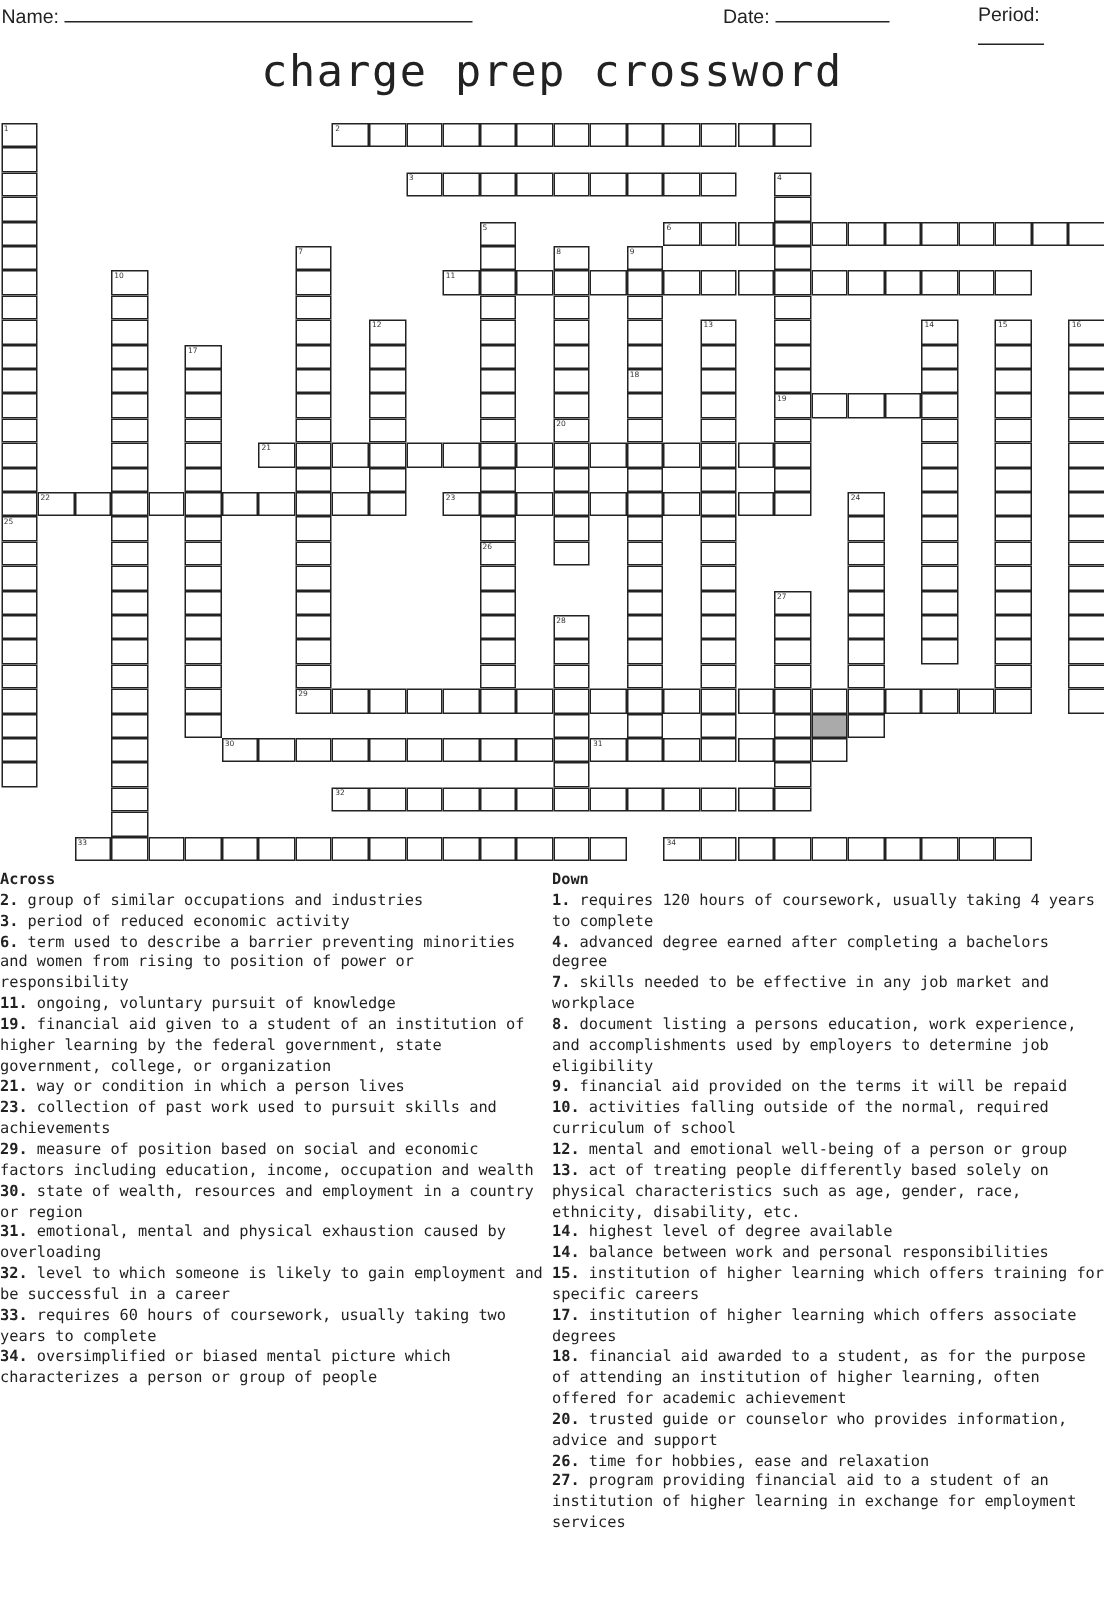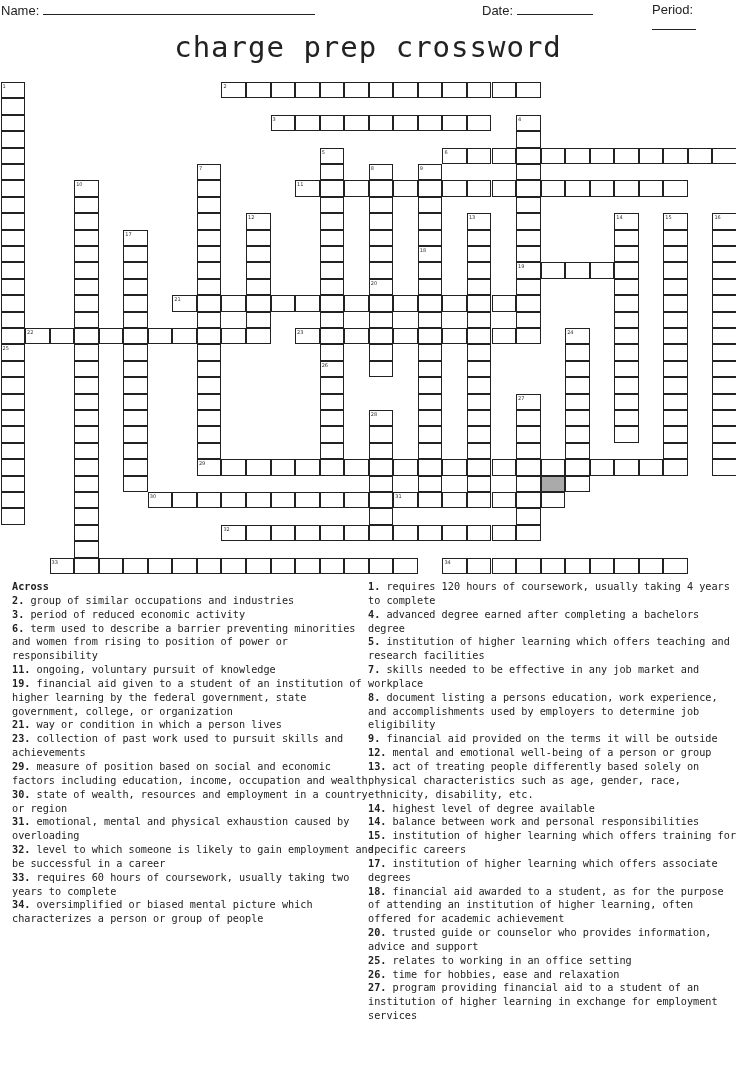--- a/index.html
+++ b/index.html
@@ -7,21 +7,21 @@
   .hdr{position:absolute;top:2px;font-size:13px;color:#222;}
   .hdr .line{display:inline-block;border-bottom:1px solid #222;height:12px;vertical-align:baseline;}
   #title{position:absolute;top:30px;left:0;width:736px;text-align:center;font-family:"DejaVu Sans Mono",monospace;font-size:29px;letter-spacing:1px;color:#222;}
   #grid{position:absolute;left:0;top:82px;width:736px;height:490px;}
   .cell{position:absolute;width:24.55px;height:16.4px;box-sizing:border-box;border:1.5px solid #222;background:#fff;}
   .cell.shade{background:#aaa;}
   .cell .num{position:absolute;left:1px;top:0px;font-size:5px;line-height:6px;color:#333;font-family:"DejaVu Sans",sans-serif;}
   .clues{position:absolute;top:580px;font-family:"DejaVu Sans Mono",monospace;font-size:10.2px;line-height:13.85px;color:#222;white-space:normal;}
   .clues .head{font-weight:bold;}
   .clues .n{font-weight:bold;}
-  #across{left:12px;width:366px;}
+  #across{left:0;width:366px;}
   #down{left:368px;width:368px;}
   .clue{margin:0;}
 </style>
 </head>
 <body>
 
 <div class="hdr" style="left:1px">
   <span>Name:</span>
   <span class="line" style="width:272px"></span>
 </div>
@@ -501,32 +501,32 @@
       <div class="clue"><span class="n">29.</span><span> measure of position based on social and economic factors including education, income, occupation and wealth</span></div>
       <div class="clue"><span class="n">30.</span><span> state of wealth, resources and employment in a country or region</span></div>
       <div class="clue"><span class="n">31.</span><span> emotional, mental and physical exhaustion caused by overloading</span></div>
       <div class="clue"><span class="n">32.</span><span> level to which someone is likely to gain employment and be successful in a career</span></div>
       <div class="clue"><span class="n">33.</span><span> requires 60 hours of coursework, usually taking two years to complete</span></div>
       <div class="clue"><span class="n">34.</span><span> oversimplified or biased mental picture which characterizes a person or group of people</span></div>
     </div>
 </div>
 
 <div id="down" class="clues">
+  <div class="head">Down</div>
   <div id="down-list">
       <div class="clue"><span class="n">1.</span><span> requires 120 hours of coursework, usually taking 4 years to complete</span></div>
       <div class="clue"><span class="n">4.</span><span> advanced degree earned after completing a bachelors degree</span></div>
-      <div class="clue"><span class="n">5.</span><span> institution of higher learning which offers teaching and research facilities</span></div>
       <div class="clue"><span class="n">7.</span><span> skills needed to be effective in any job market and workplace</span></div>
       <div class="clue"><span class="n">8.</span><span> document listing a persons education, work experience, and accomplishments used by employers to determine job eligibility</span></div>
-      <div class="clue"><span class="n">9.</span><span> financial aid provided on the terms it will be outside</span></div>
+      <div class="clue"><span class="n">9.</span><span> financial aid provided on the terms it will be repaid</span></div>
+      <div class="clue"><span class="n">10.</span><span> activities falling outside of the normal, required curriculum of school</span></div>
       <div class="clue"><span class="n">12.</span><span> mental and emotional well-being of a person or group</span></div>
       <div class="clue"><span class="n">13.</span><span> act of treating people differently based solely on physical characteristics such as age, gender, race, ethnicity, disability, etc.</span></div>
       <div class="clue"><span class="n">14.</span><span> highest level of degree available</span></div>
       <div class="clue"><span class="n">14.</span><span> balance between work and personal responsibilities</span></div>
       <div class="clue"><span class="n">15.</span><span> institution of higher learning which offers training for specific careers</span></div>
       <div class="clue"><span class="n">17.</span><span> institution of higher learning which offers associate degrees</span></div>
       <div class="clue"><span class="n">18.</span><span> financial aid awarded to a student, as for the purpose of attending an institution of higher learning, often offered for academic achievement</span></div>
       <div class="clue"><span class="n">20.</span><span> trusted guide or counselor who provides information, advice and support</span></div>
-      <div class="clue"><span class="n">25.</span><span> relates to working in an office setting</span></div>
       <div class="clue"><span class="n">26.</span><span> time for hobbies, ease and relaxation</span></div>
       <div class="clue"><span class="n">27.</span><span> program providing financial aid to a student of an institution of higher learning in exchange for employment services</span></div>
     </div>
 </div>
 
 </body></html>

